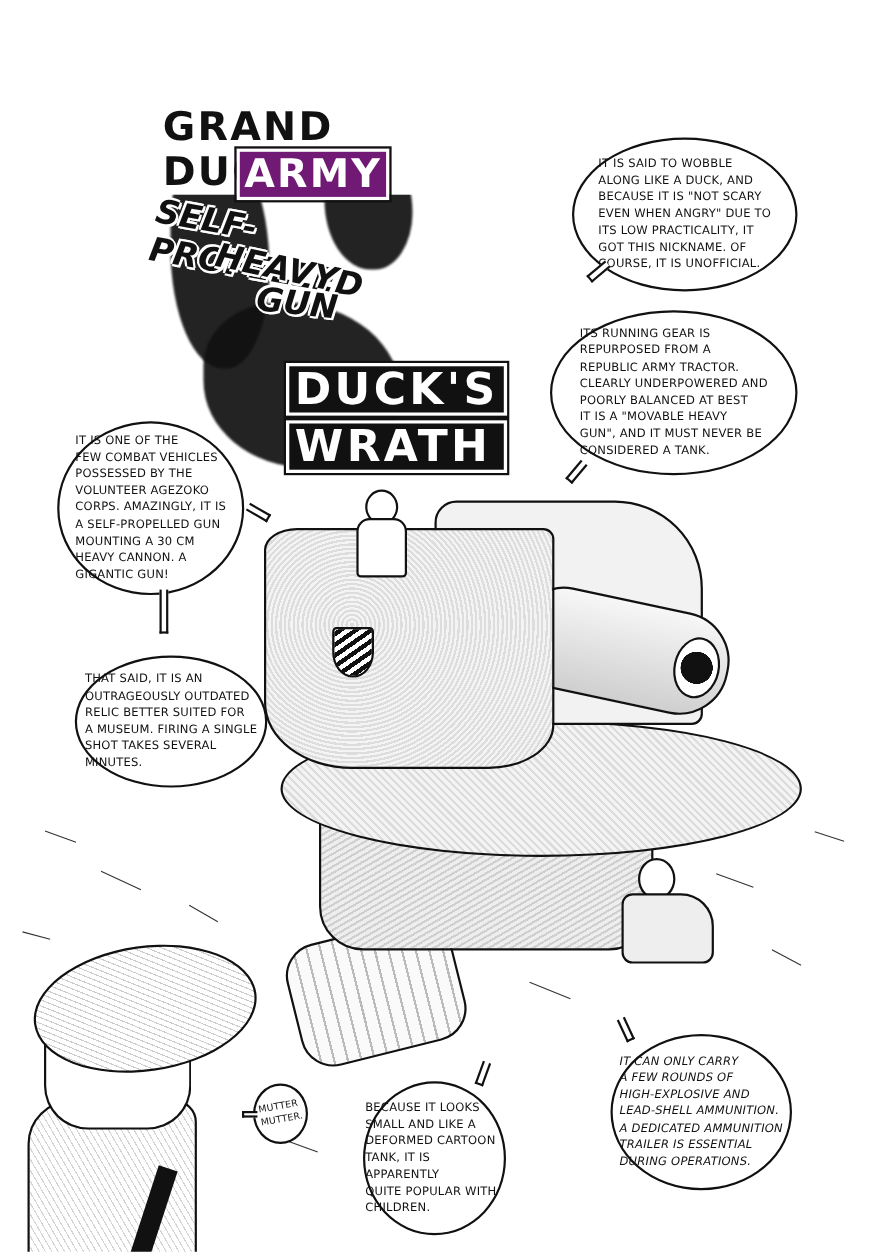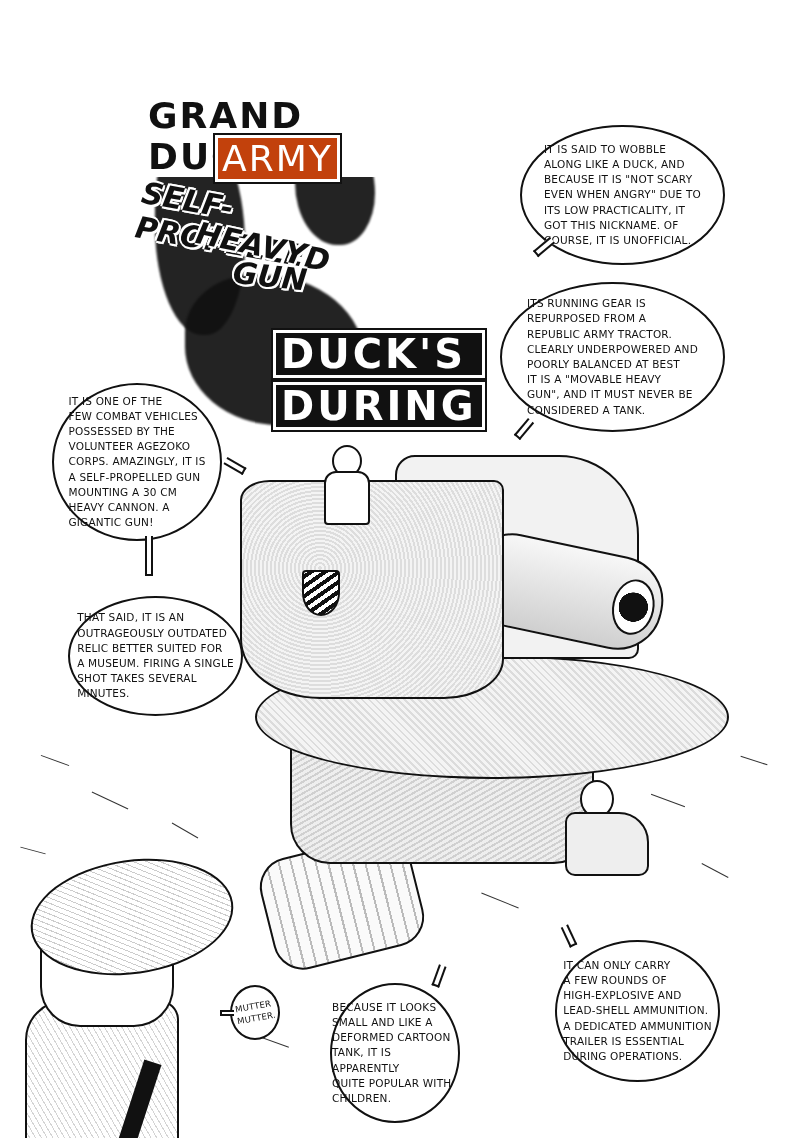--- a/index.html
+++ b/index.html
@@ -3,26 +3,26 @@
 <meta charset="utf-8">
 <style>
   html, body { margin: 0; padding: 0; background: #ffffff; }
   body { width: 800px; height: 1138px; position: relative; overflow: hidden; font-family: "DejaVu Sans", sans-serif; color: #111; }
   .page { position: absolute; left: 0; top: 0; width: 800px; height: 1138px; background: #fff; }
 
   
   .title-splash { position: absolute; left: 145px; top: 95px; width: 260px; height: 330px; }
   .splash-ink { position: absolute; border-radius: 40% 60% 45% 55%; background: #111; filter: blur(1px); opacity: 0.92; }
   .title-main { position: absolute; left: 0; top: 0; font-size: 36px; font-weight: 900; color: #111; background: #fff; padding: 0 3px; letter-spacing: 2px; }
-  .title-army { position: absolute; left: 70px; top: 40px; font-size: 36px; font-weight: 400; color: #fff; background: #c2410c; padding: 0 4px; letter-spacing: 2px; border: 3px solid #fff; outline: 2px solid #111; }
+  .title-army { position: absolute; left: 70px; top: 40px; font-size: 36px; font-weight: 700; color: #fff; background: #701a75; padding: 0 4px; letter-spacing: 2px; border: 3px solid #fff; outline: 2px solid #111; }
   .subtitle { position: absolute; font-style: italic; font-weight: 900; color: #111; -webkit-text-stroke: 0px; text-shadow: 2px 0 #fff, -2px 0 #fff, 0 2px #fff, 0 -2px #fff, 2px 2px #fff, -2px -2px #fff; }
   .sub1 { left: 0; top: 80px; font-size: 30px; transform: rotate(10deg); transform-origin: left top; }
   .sub2 { left: 55px; top: 120px; font-size: 30px; transform: rotate(12deg); transform-origin: left top; }
   .sub3 { left: 90px; top: 160px; font-size: 30px; transform: rotate(6deg); transform-origin: left top; }
-  .name-block { position: absolute; left: 80px; top: 235px; padding-left: 48px; }
+  .name-block { position: absolute; left: 67px; top: 235px; padding-left: 48px; }
   .name-line { display: block; font-size: 40px; font-weight: 900; color: #fff; background: #111; padding: 0 5px; margin-bottom: 4px; letter-spacing: 3px; line-height: 1.05; border: 3px solid #fff; outline: 2px solid #111; }
 
   
   .bubble { position: absolute; background: #fff; border: 2px solid #111; border-radius: 50%; display: flex; align-items: center; justify-content: center; text-align: left; box-sizing: border-box; }
   .bubble-text { font-family: "DejaVu Sans", sans-serif; font-size: 10.5px; line-height: 1.45; text-transform: uppercase; letter-spacing: 0.2px; white-space: pre-line; color: #111; }
   .tail { position: absolute; width: 8px; height: 22px; background: #fff; border: 2px solid #111; border-top: none; box-sizing: border-box; }
 
   
   .art { position: absolute; }
   .ground-dash { position: absolute; height: 1px; background: #333; }
@@ -57,21 +57,21 @@
 
     <div class="title-main">GRAND DUCHY</div>
     <div class="title-army">ARMY</div>
 
     <div class="subtitle sub1">SELF-PROPELLED</div>
     <div class="subtitle sub2">HEAVY</div>
     <div class="subtitle sub3">GUN</div>
 
     <div class="name-block">
       <span class="name-line">DUCK'S</span>
-      <span class="name-line">DURING</span>
+      <span class="name-line">WRATH</span>
     </div>
   </div>
 
   <div class="art">
     <div class="ground-dash" style="left:40px;top:760px;width:30px;transform:rotate(20deg)"></div>
     <div class="ground-dash" style="left:90px;top:800px;width:40px;transform:rotate(25deg)"></div>
     <div class="ground-dash" style="left:20px;top:850px;width:26px;transform:rotate(15deg)"></div>
     <div class="ground-dash" style="left:170px;top:830px;width:30px;transform:rotate(30deg)"></div>
     <div class="ground-dash" style="left:650px;top:800px;width:36px;transform:rotate(20deg)"></div>
     <div class="ground-dash" style="left:700px;top:870px;width:30px;transform:rotate(28deg)"></div>
@@ -163,21 +163,21 @@
   <div class="bubble" style="left:330px;top:983px;width:130px;height:140px;">
     <div class="bubble-text">BECAUSE IT LOOKS
 SMALL AND LIKE A
 DEFORMED CARTOON
 TANK, IT IS APPARENTLY
 QUITE POPULAR WITH
 CHILDREN.</div>
   </div>
   <div class="tail" style="left:435px;top:965px;transform:rotate(20deg);"></div>
 
-  <div class="bubble" style="left:555px;top:940px;width:165px;height:142px;">
+  <div class="bubble" style="left:555px;top:940px;width:165px;height:142px;font-style:italic;">
     <div class="bubble-text">IT CAN ONLY CARRY
 A FEW ROUNDS OF
 HIGH-EXPLOSIVE AND
 LEAD-SHELL AMMUNITION.
 A DEDICATED AMMUNITION
 TRAILER IS ESSENTIAL
 DURING OPERATIONS.</div>
   </div>
   <div class="tail" style="left:565px;top:925px;transform:rotate(-25deg);"></div>
 

